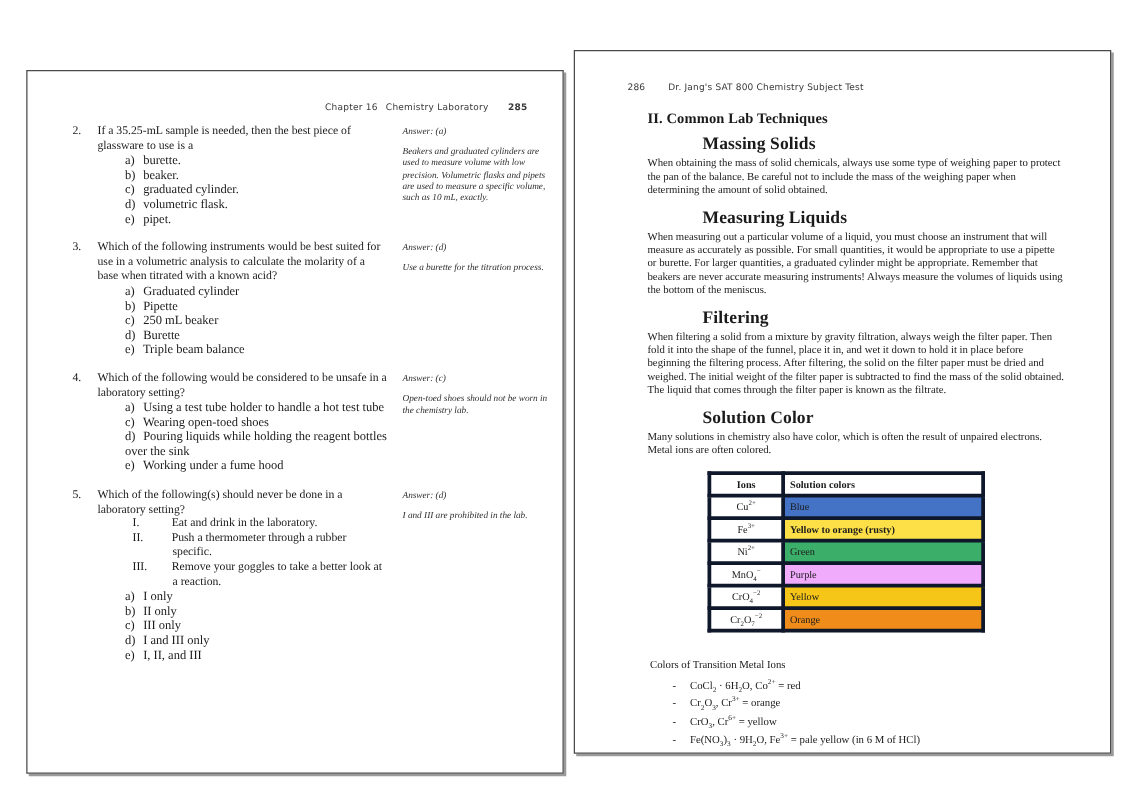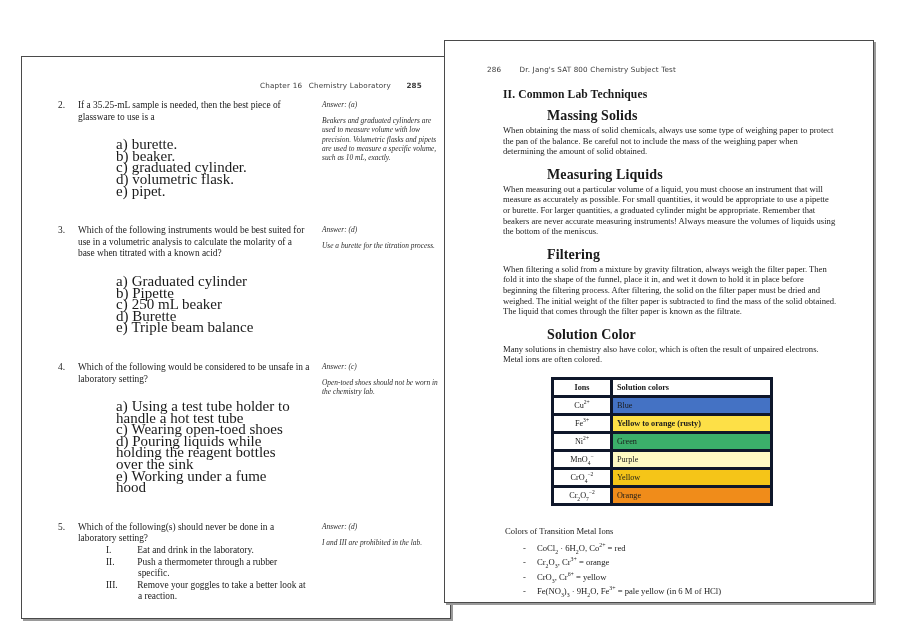--- a/index.html
+++ b/index.html
@@ -27,21 +27,21 @@
     box-sizing: border-box;
     overflow: hidden;
   }
   .page-left {
     left: 21px;
     top: 56px;
     width: 430px;
     height: 563px;
   }
   .page-right {
-    left: 444px;
+    left: 459px;
     top: 40px;
     width: 430px;
     height: 563px;
   }
 
   
   .running-head {
     font-family: "DejaVu Sans", sans-serif;
     font-size: 7.2px;
     color: #3a3a3a;
@@ -74,23 +74,23 @@
     top: 0;
     font-size: 9.4px;
     line-height: 11.6px;
   }
   .qstem {
     font-size: 9.4px;
     line-height: 11.6px;
   }
   .choices {
     list-style: none;
-    margin: 16px;
+    margin: 0;
     padding: 0 0 0 22px;
-    font-size: 15px;
+    font-size: 10px;
     line-height: 11.6px;
   }
   .choices li { margin: 0; }
   .choices .lab { display: inline-block; min-width: 12px; }
   .romans {
     list-style: none;
     margin: 0;
     padding: 0 0 0 44px;
     font-size: 9.4px;
     line-height: 11.6px;
@@ -330,21 +330,21 @@
               <tr>
                 <td class="ion">Fe<sup>3+</sup></td>
                 <td class="color" style="background: #fde047; font-weight: bold;">Yellow to orange (rusty)</td>
               </tr>
               <tr>
                 <td class="ion">Ni<sup>2+</sup></td>
                 <td class="color" style="background: rgb(59, 175, 106);">Green</td>
               </tr>
               <tr>
                 <td class="ion">MnO<sub>4</sub><sup>−</sup></td>
-                <td class="color" style="background: #fef9c3; margin-left: 32px;">Purple</td>
+                <td class="color" style="background: #f0abfc; margin-left: 32px;">Purple</td>
               </tr>
               <tr>
                 <td class="ion">CrO<sub>4</sub><sup>−2</sup></td>
                 <td class="color" style="background: rgb(245, 197, 24);">Yellow</td>
               </tr>
               <tr>
                 <td class="ion">Cr<sub>2</sub>O<sub>7</sub><sup>−2</sup></td>
                 <td class="color" style="background: rgb(240, 140, 26);">Orange</td>
               </tr>
             </tbody>

